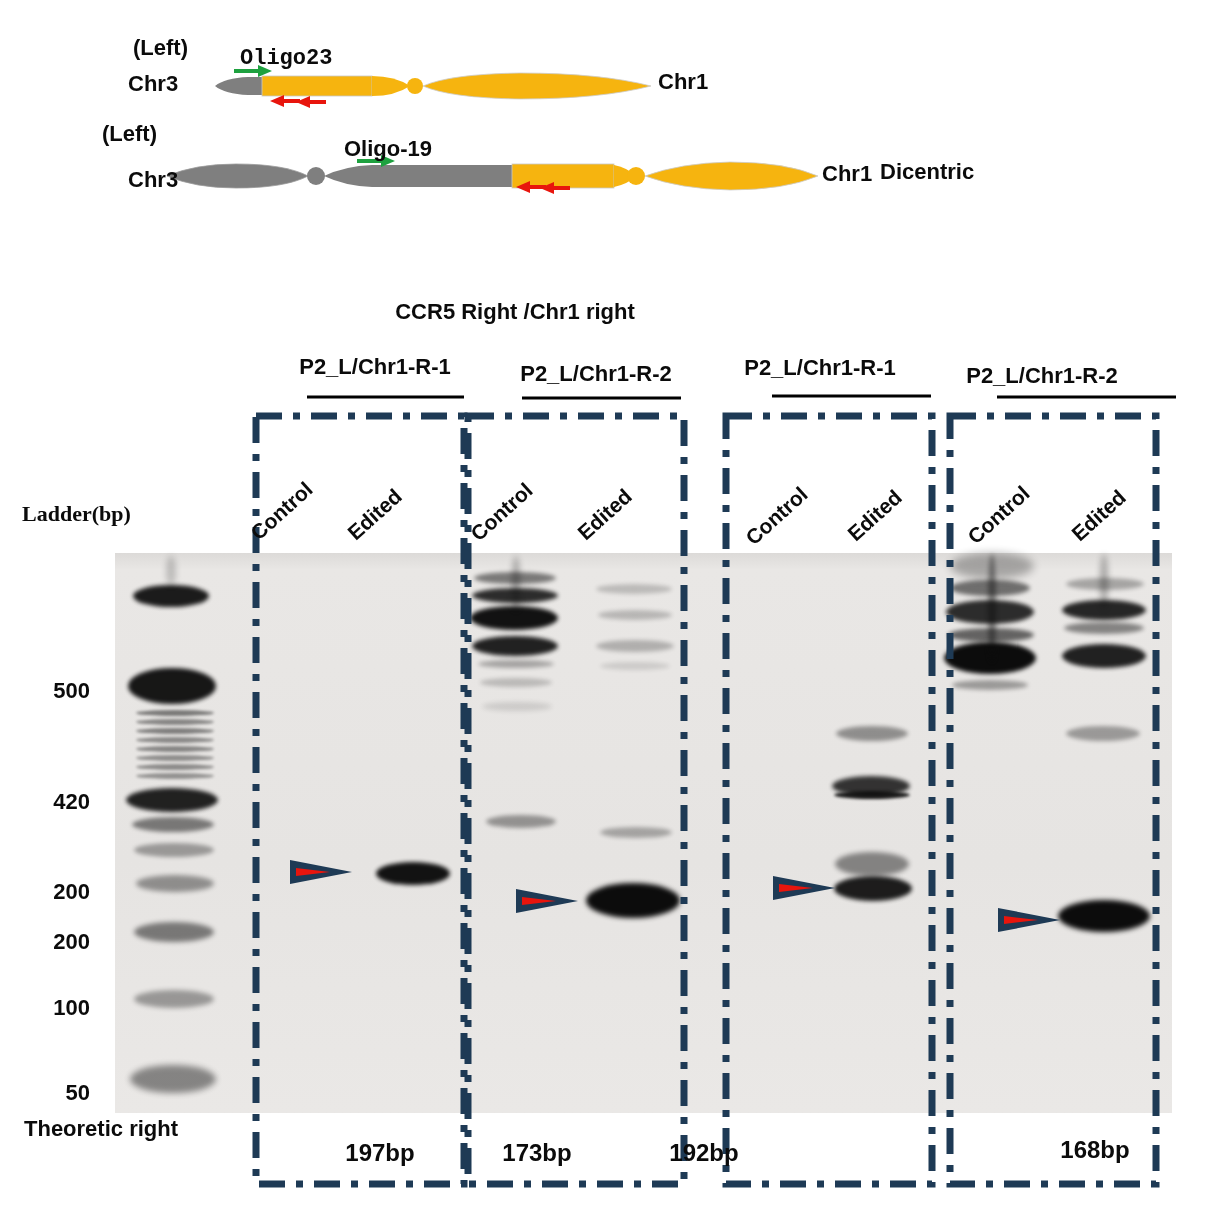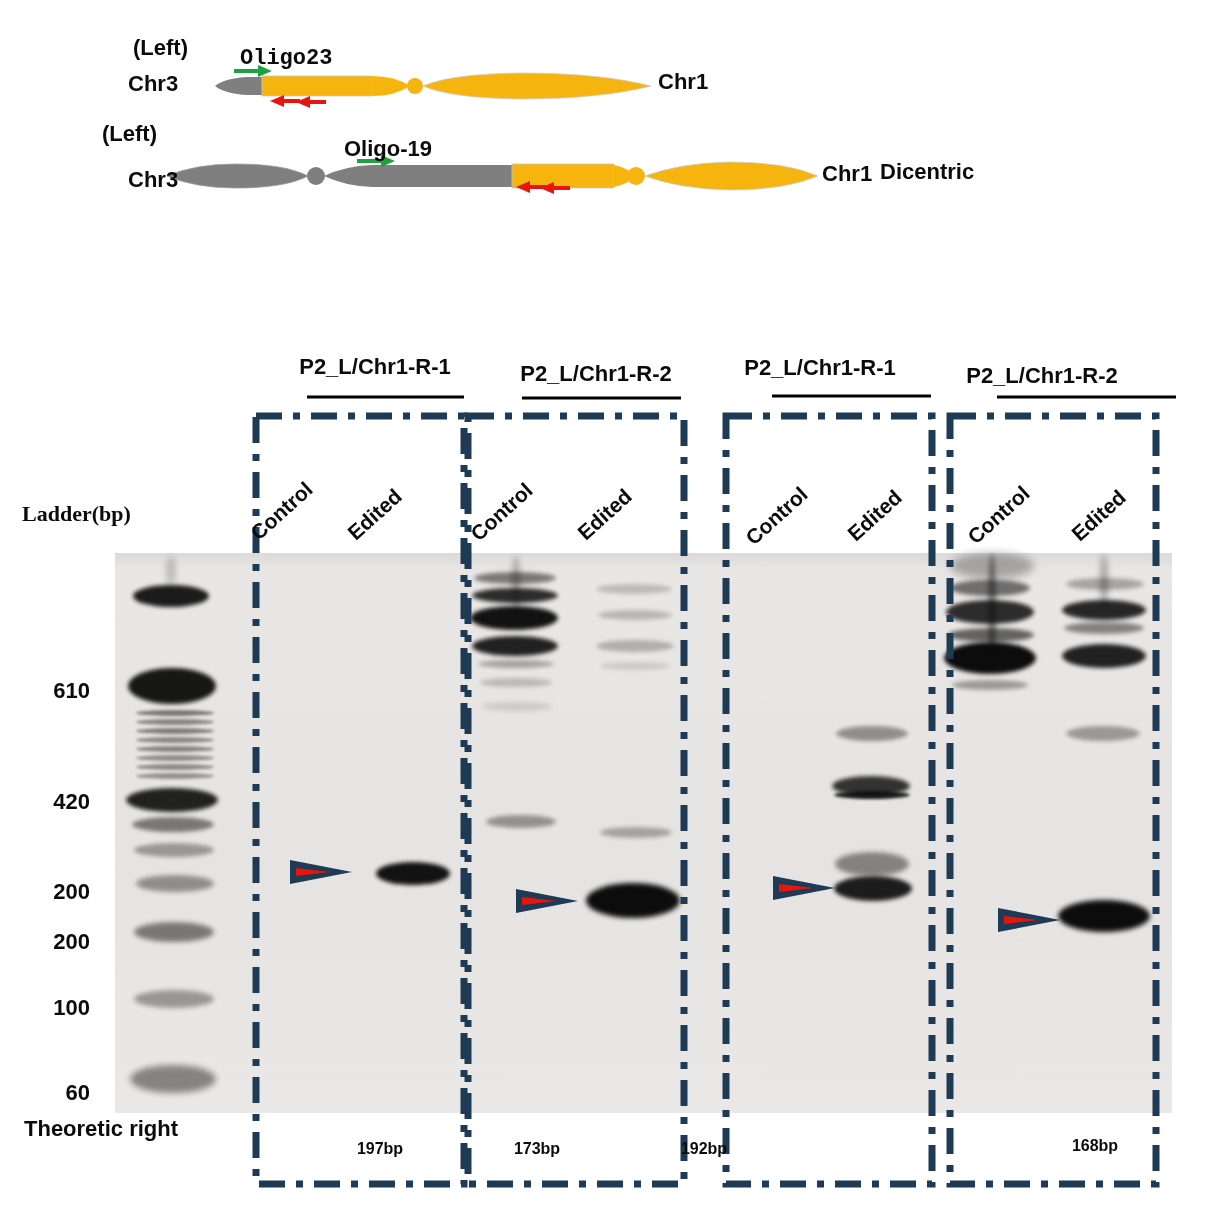--- a/index.html
+++ b/index.html
@@ -1,20 +1,20 @@
 <!DOCTYPE html>
 <html><head>
 <meta charset="utf-8">
 <style>
   html,body{margin:0;padding:0;background:#ffffff;}
   .fig{position:relative;width:1222px;height:1212px;background:#ffffff;overflow:hidden;
        font-family:"Liberation Sans","DejaVu Sans",sans-serif;color:#0b0b0b;}
   .lbl{position:absolute;font-weight:bold;white-space:nowrap;line-height:1.1;}
   .t22{font-size:22px;}
-  .t20{font-size:16px;}
+  .t20{font-size:24px;}
   .ctr{text-align:center;}
   .rgt{text-align:right;}
   .rot{position:absolute;font-weight:bold;font-size:21px;white-space:nowrap;
        transform:rotate(-42deg);transform-origin:left bottom;height:24px;line-height:24px;}
   .gelbg{position:absolute;left:115px;top:553px;width:1057px;height:560px;
          background:linear-gradient(180deg,#dcdad8 0%,#e9e7e5 3%,#e6e4e2 55%,#eae8e6 100%);}
   #bands .band{position:absolute;background:#0c0c0c;border-radius:50%;}
   .pointer{position:absolute;width:62px;height:30px;}
   .pointer .tri{position:absolute;left:0;top:0;width:100%;height:100%;background:#1e3a55;
                 clip-path:polygon(0 10%,100% 50%,0 90%);}
@@ -152,42 +152,43 @@
   <div class="lbl t22" style="left:133px;top:36px;">(Left)</div>
   <div class="lbl t22" style="left:240px;top:47px;font-family:Liberation Mono, monospace;">Oligo23</div>
   <div class="lbl t22" style="left:128px;top:72px;">Chr3</div>
   <div class="lbl t22" style="left:658px;top:70px;">Chr1</div>
   <div class="lbl t22" style="left:102px;top:122px;">(Left)</div>
   <div class="lbl t22" style="left:344px;top:137px;">Oligo-19</div>
   <div class="lbl t22" style="left:128px;top:168px;">Chr3</div>
   <div class="lbl t22" style="left:822px;top:162px;">Chr1</div>
   <div class="lbl t22" style="left:880px;top:160px;">Dicentric</div>
 
+  <div class="lbl t22 ctr" style="left:365px;top:300px;width:300px;">CCR5 Right /Chr1 right</div>
 
   <div class="lbl t22 ctr" style="left:275px;top:355px;width:200px;">P2_L/Chr1-R-1</div>
   <div class="lbl t22 ctr" style="left:496px;top:362px;width:200px;">P2_L/Chr1-R-2</div>
   <div class="lbl t22 ctr" style="left:720px;top:356px;width:200px;">P2_L/Chr1-R-1</div>
   <div class="lbl t22 ctr" style="left:942px;top:364px;width:200px;">P2_L/Chr1-R-2</div>
 
   <div class="rot" style="left:262px;top:521px;">Control</div>
   <div class="rot" style="left:359px;top:521px;">Edited</div>
   <div class="rot" style="left:482px;top:522px;">Control</div>
   <div class="rot" style="left:589px;top:521px;">Edited</div>
   <div class="rot" style="left:757px;top:526px;">Control</div>
   <div class="rot" style="left:859px;top:522px;">Edited</div>
   <div class="rot" style="left:979px;top:525px;">Control</div>
   <div class="rot" style="left:1083px;top:522px;">Edited</div>
 
   <div class="lbl t22" style="left:22px;top:502px;font-family:Liberation Serif, serif;">Ladder(bp)</div>
-  <div class="lbl t22 rgt" style="left:20px;top:679px;width:70px;">610</div>
+  <div class="lbl t22 rgt" style="left:20px;top:679px;width:70px;">500</div>
   <div class="lbl t22 rgt" style="left:20px;top:790px;width:70px;">420</div>
   <div class="lbl t22 rgt" style="left:20px;top:880px;width:70px;">200</div>
   <div class="lbl t22 rgt" style="left:20px;top:930px;width:70px;">200</div>
   <div class="lbl t22 rgt" style="left:20px;top:996px;width:70px;">100</div>
-  <div class="lbl t22 rgt" style="left:20px;top:1081px;width:70px;">60</div>
+  <div class="lbl t22 rgt" style="left:20px;top:1081px;width:70px;">50</div>
 
   <div class="lbl t22" style="left:24px;top:1117px;">Theoretic right</div>
   <div class="lbl t20 ctr" style="left:330px;top:1140px;width:100px;">197bp</div>
   <div class="lbl t20 ctr" style="left:487px;top:1140px;width:100px;">173bp</div>
   <div class="lbl t20 ctr" style="left:654px;top:1140px;width:100px;">192bp</div>
   <div class="lbl t20 ctr" style="left:1045px;top:1137px;width:100px;">168bp</div>
 
 </div>
 
 </body></html>

